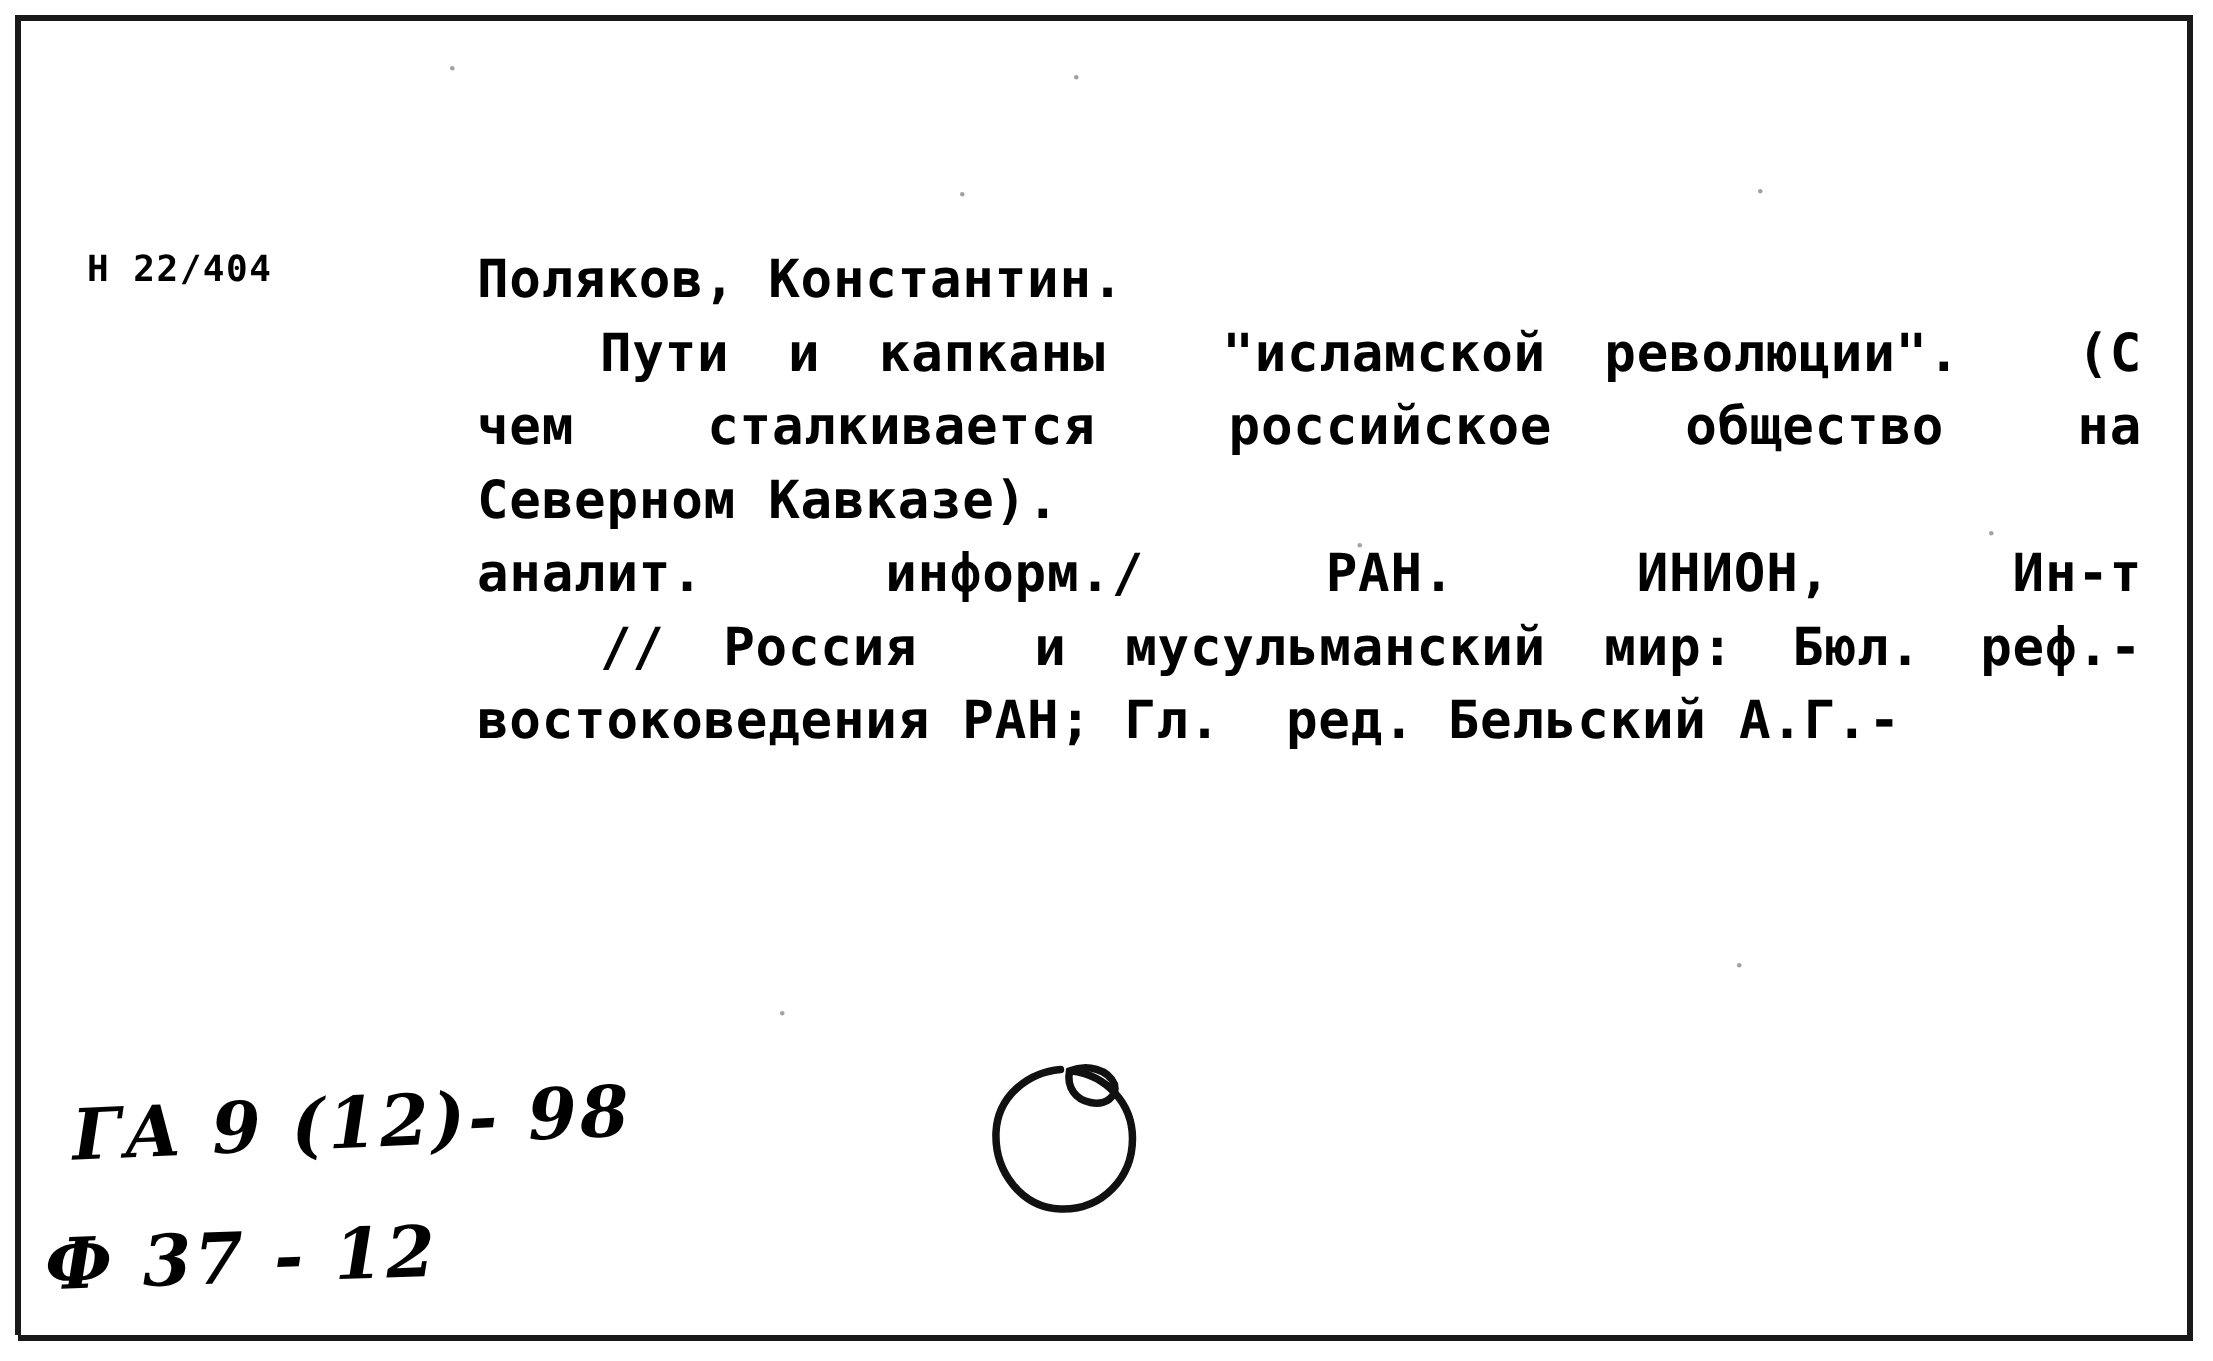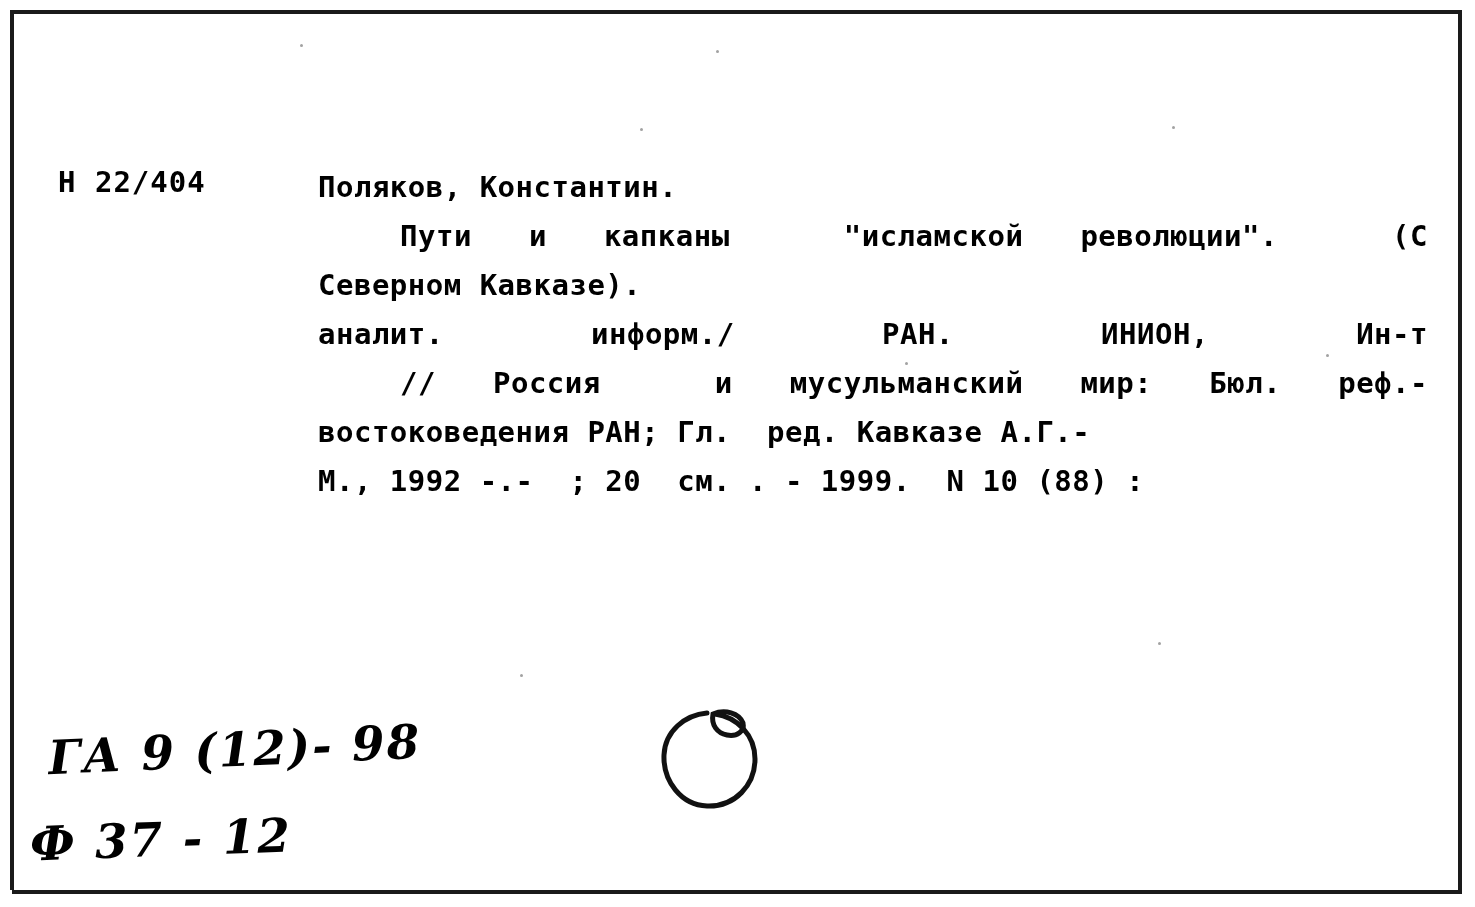--- a/index.html
+++ b/index.html
@@ -54,35 +54,35 @@
     width: 1450px;
     height: 4px;
     background: #1a1a1a;
   }
 
   
   .shelfmark {
     position: absolute;
     left: 58px;
     top: 165px;
-    font-size: 29px;
+    font-size: 24px;
     font-weight: bold;
     letter-spacing: 1px;
     white-space: nowrap;
   }
 
   
   .record {
     position: absolute;
     left: 318px;
     top: 163px;
     width: 1110px;
   }
   .rec-line {
-    font-size: 29px;
+    font-size: 35px;
     font-weight: bold;
     line-height: 49px;
     white-space: pre;
     letter-spacing: 0.5px;
   }
   .rec-line.justify {
     white-space: pre-wrap;
     text-align: justify;
     text-align-last: justify;
   }
@@ -142,25 +142,25 @@
   <div class="card-border-top"></div>
   <div class="card-border-left"></div>
   <div class="card-border-right"></div>
   <div class="card-border-bottom"></div>
 
   <div class="shelfmark">Н 22/404</div>
 
   <div class="record">
     <div class="rec-line">Поляков, Константин.</div>
     <div class="rec-line justify indent">Пути и капканы  "исламской революции".  (С</div>
+    <div class="rec-line justify">чем  сталкивается  российское  общество  на</div>
     <div class="rec-line">Северном Кавказе).</div>
     <div class="rec-line justify">аналит.   информ./   РАН.   ИНИОН,   Ин-т</div>
     <div class="rec-line justify indent">// Россия  и мусульманский мир: Бюл. реф.-</div>
-    <div class="rec-line">востоковедения РАН; Гл.  ред. Кавказе А.Г.-</div>
-    <div class="rec-line">М., 1992 -.-  ; 20  см. . - 1999.  N 10 (88) :</div>
+    <div class="rec-line">востоковедения РАН; Гл.  ред. Бельский А.Г.-</div>
   </div>
 
   <div class="handwriting hand-1">ГА 9 (12)- 98</div>
   <div class="handwriting hand-2">Ф 37 - 12</div>
 
   <div class="stamp">
     <svg width="110" height="110" viewBox="0 0 110 110" xmlns="http://www.w3.org/2000/svg">
       <path d="M52 8 C30 10 10 26 9 50 C8 76 26 100 52 101 C80 102 100 80 100 54 C100 30 82 12 60 9" fill="none" stroke="#111" stroke-width="5" stroke-linecap="round"></path>
       <path d="M58 9 C70 4 84 8 88 18 C90 26 82 32 72 30 C62 28 56 20 58 9 Z" fill="none" stroke="#111" stroke-width="5" stroke-linecap="round"></path>
     </svg>

